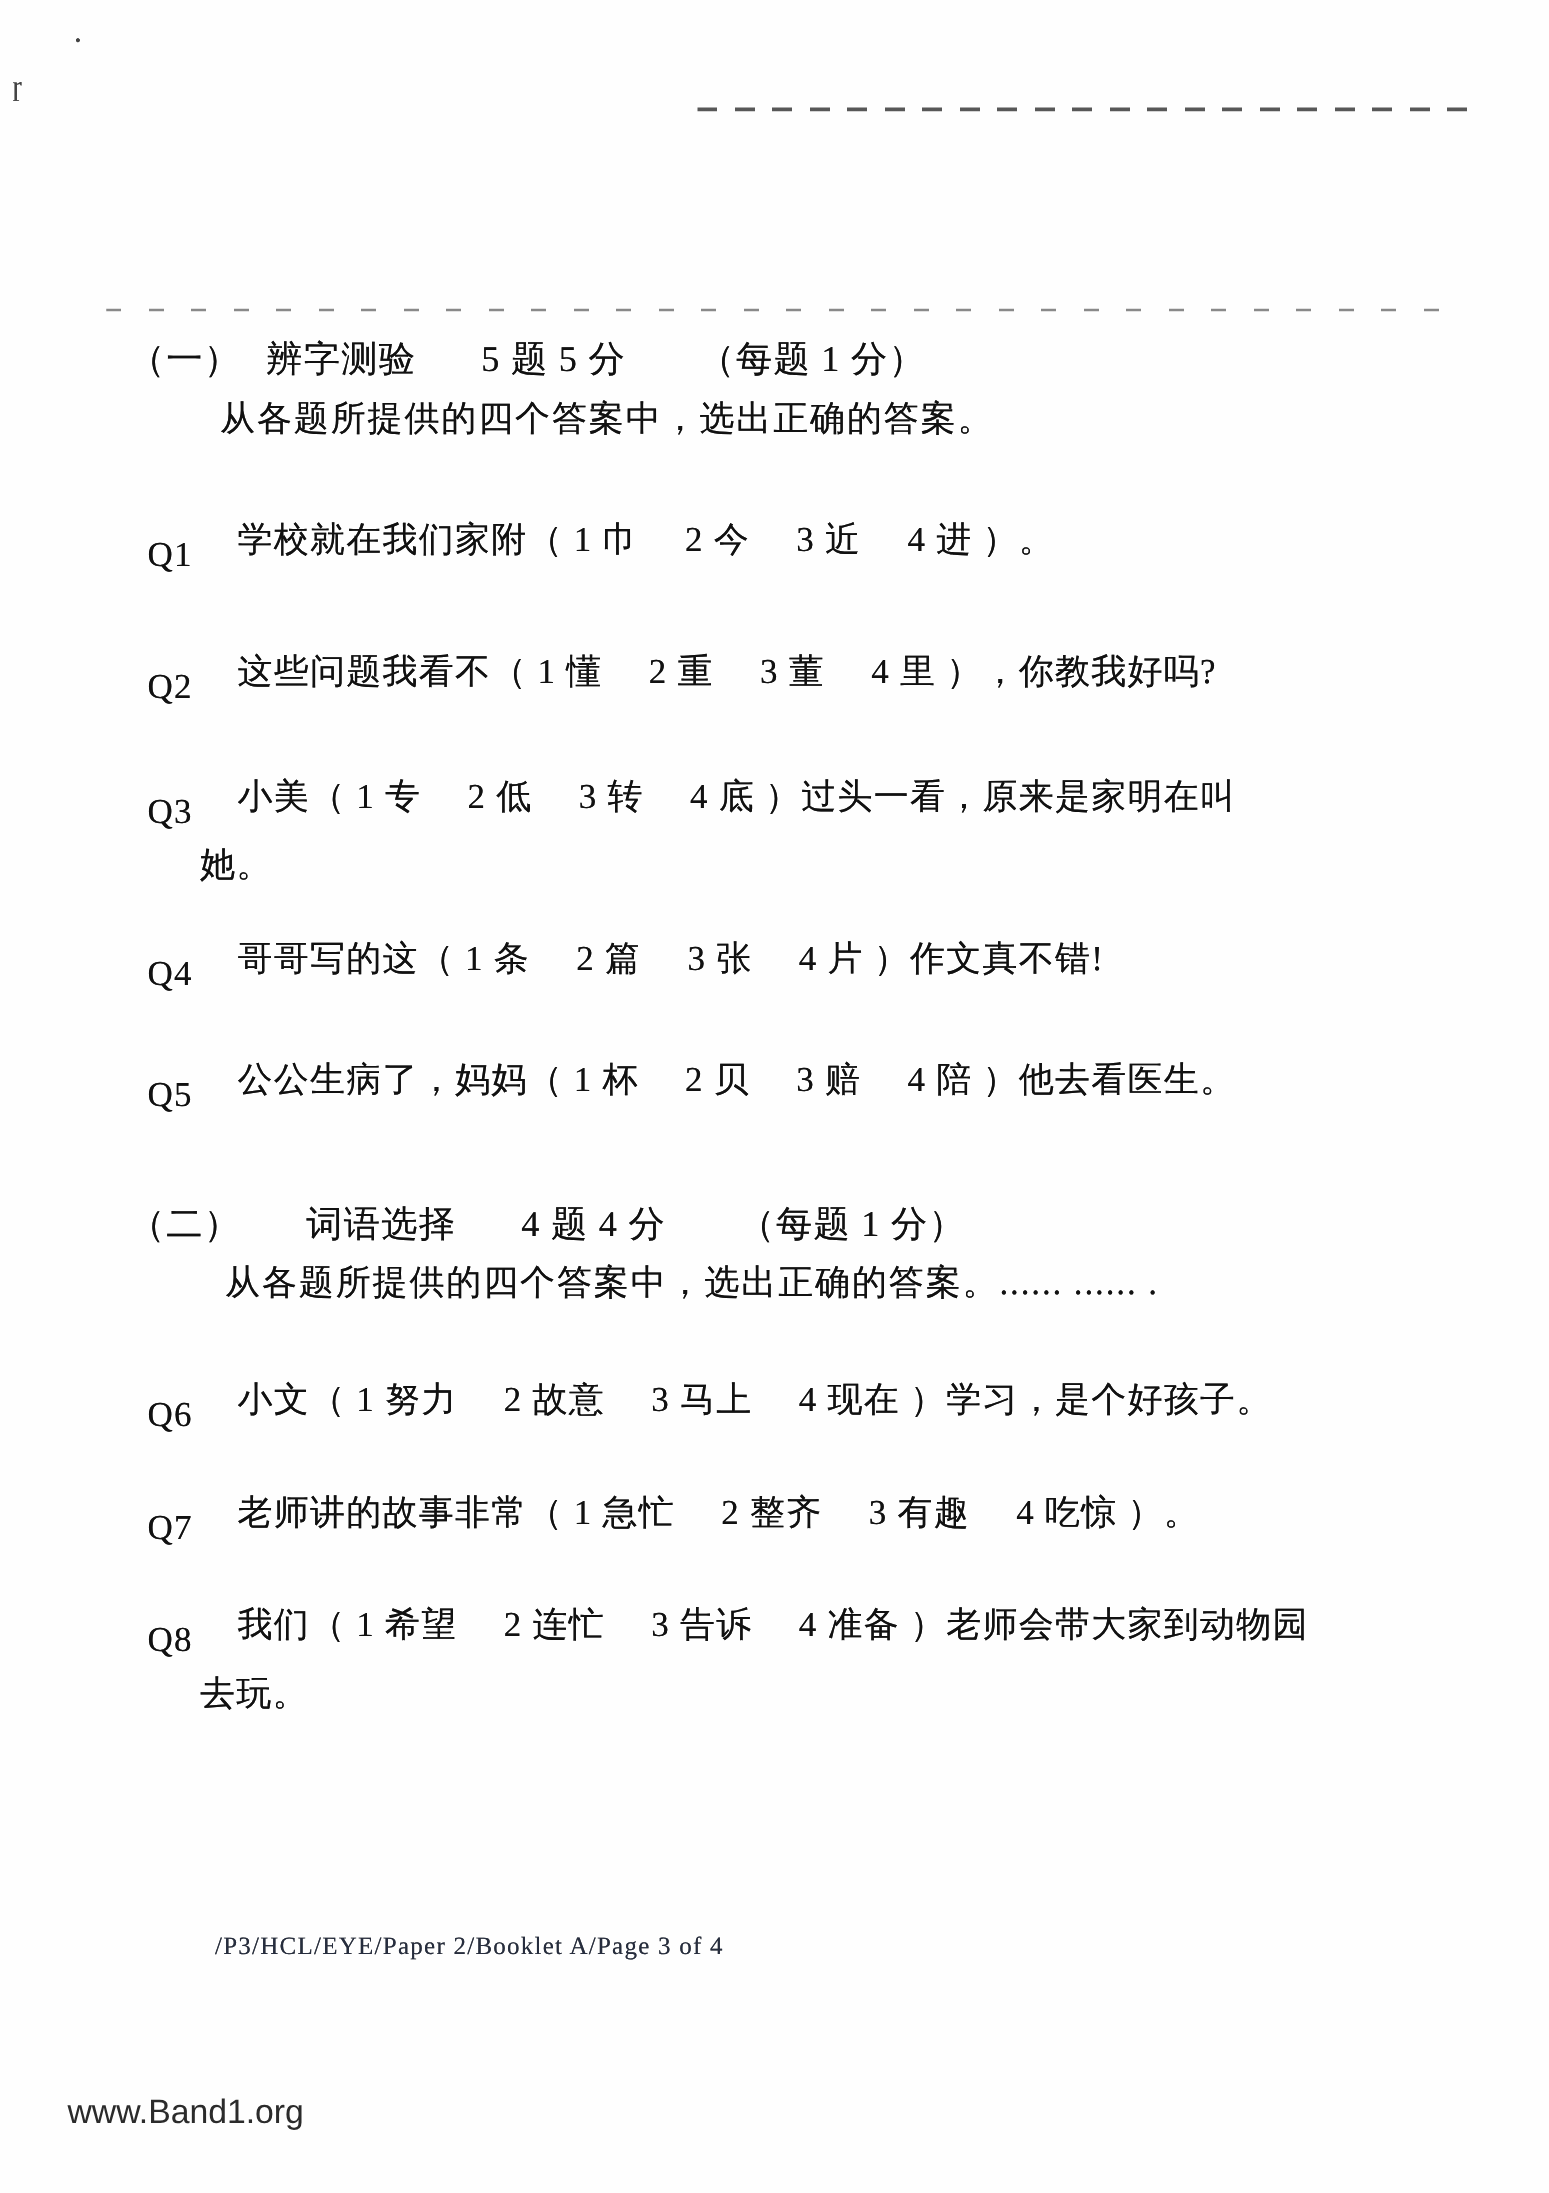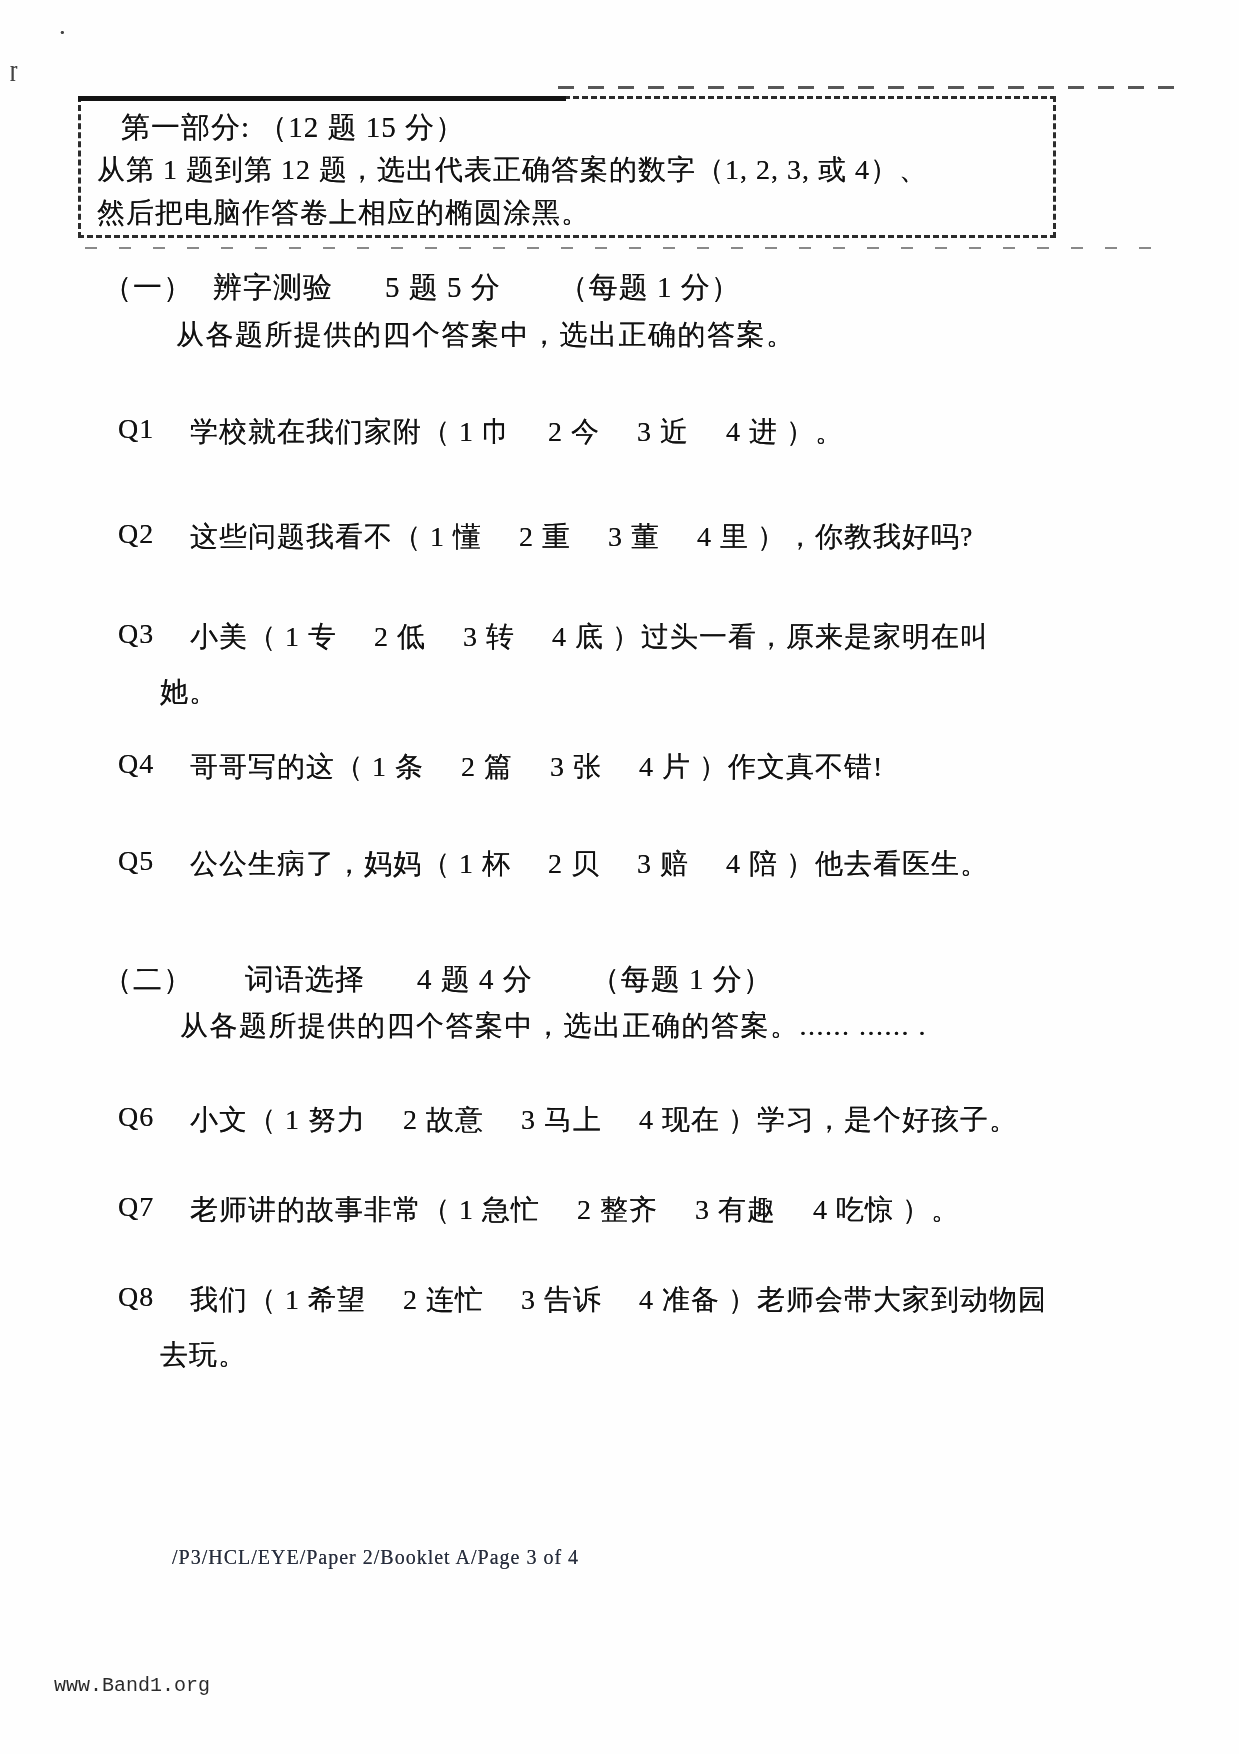--- a/index.html
+++ b/index.html
@@ -49,56 +49,50 @@
   .sec1-head{left:103px;top:268px;}
   .sec2-head{left:103px;top:960px;}
   .gap-s{margin-right:20px;}
   .gap-m{margin-right:52px;}
   .gap-l{margin-right:58px;}
   .sec-instr{position:absolute;white-space:nowrap;font-size:28px;letter-spacing:1.5px;}
   .sec1-instr{left:176px;top:316px;}
   .sec2-instr{left:180px;top:1007px;}
   
   .q{position:absolute;left:118px;font-size:28px;letter-spacing:1px;}
-  .q .qlabel{position:absolute;left:0;top:0;}
+  .q .qlabel{position:absolute;left:0;top:16px;}
   .q .qtext{margin-left:72px;}
   .q .qtext div{white-space:nowrap;}
   .q .qtext div.l2{margin-left:-30px;margin-top:17px;}
   .q1{top:413px;} .q2{top:518px;} .q3{top:618px;} .q4{top:748px;}
   .q5{top:845px;} .q6{top:1101px;} .q7{top:1191px;} .q8{top:1281px;}
   .q9{top:1416px;}
   
   .footer-ref{
     position:absolute;left:172px;top:1546px;
     font-size:20px;letter-spacing:1px;color:#0f172a;opacity:.9;
     white-space:nowrap;
   }
   .watermark{
     position:absolute;left:54px;top:1674px;
-    font-family:Liberation Mono, monospace;
-    font-size:20px;color:#2b2b2b;white-space:nowrap;
+    font-family:Liberation Sans, sans-serif;
+    font-size:27px;color:#2b2b2b;white-space:nowrap;
     text-shadow:none;
   }
 </style>
 </head>
 <body>
 
 <div class="page">
 
   <span class="artifact dot">·</span>
   <span class="artifact tick">ɼ</span>
   <div class="topdash"></div>
   <div class="middash"></div>
 
-  <div class="hbox">
-    <div class="hbox-topline"></div>
-    <div class="hl hl1">第一部分:  （12 题 15 分）</div>
-    <div class="hl hl2">从第 1 题到第 12 题，选出代表正确答案的数字（1, 2, 3, 或 4）、</div>
-    <div class="hl hl3">然后把电脑作答卷上相应的椭圆涂黑。</div>
-  </div>
 
   <div class="sec-head sec1-head">
     <span class="gap-s">（一）</span><span class="gap-m">辨字测验</span><span class="gap-l">5 题 5 分</span><span>（每题 1 分）</span>
   </div>
   <div class="sec-instr sec1-instr">从各题所提供的四个答案中，选出正确的答案。</div>
 
   <div class="q q1">
     <span class="qlabel">Q1</span>
     <div class="qtext">
         <div>学校就在我们家附（ 1 巾　 2 今　 3 近　 4 进 ）。</div>

